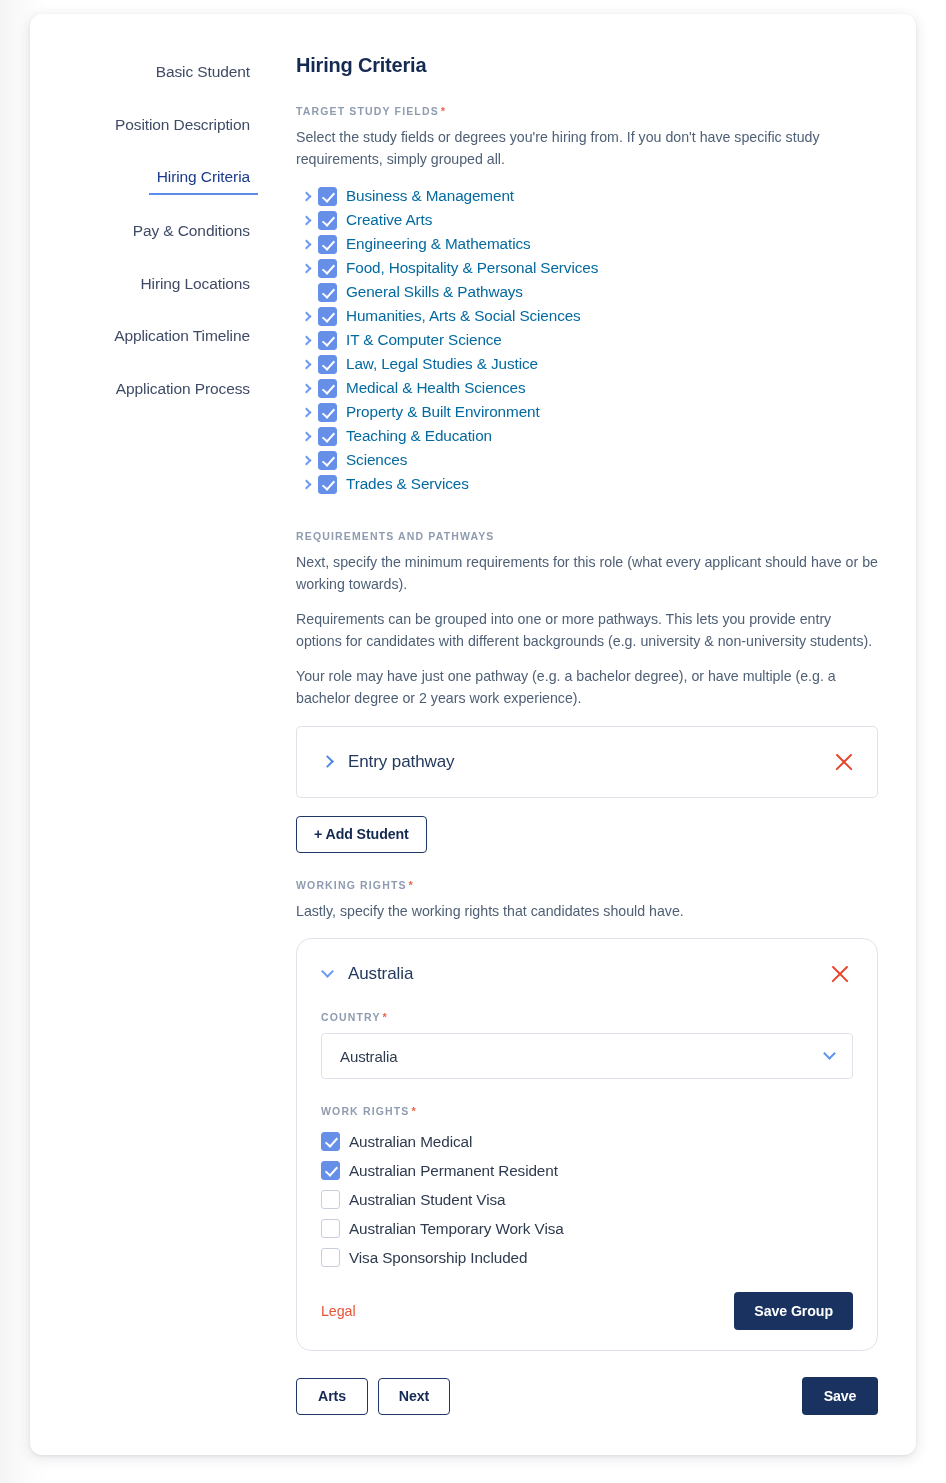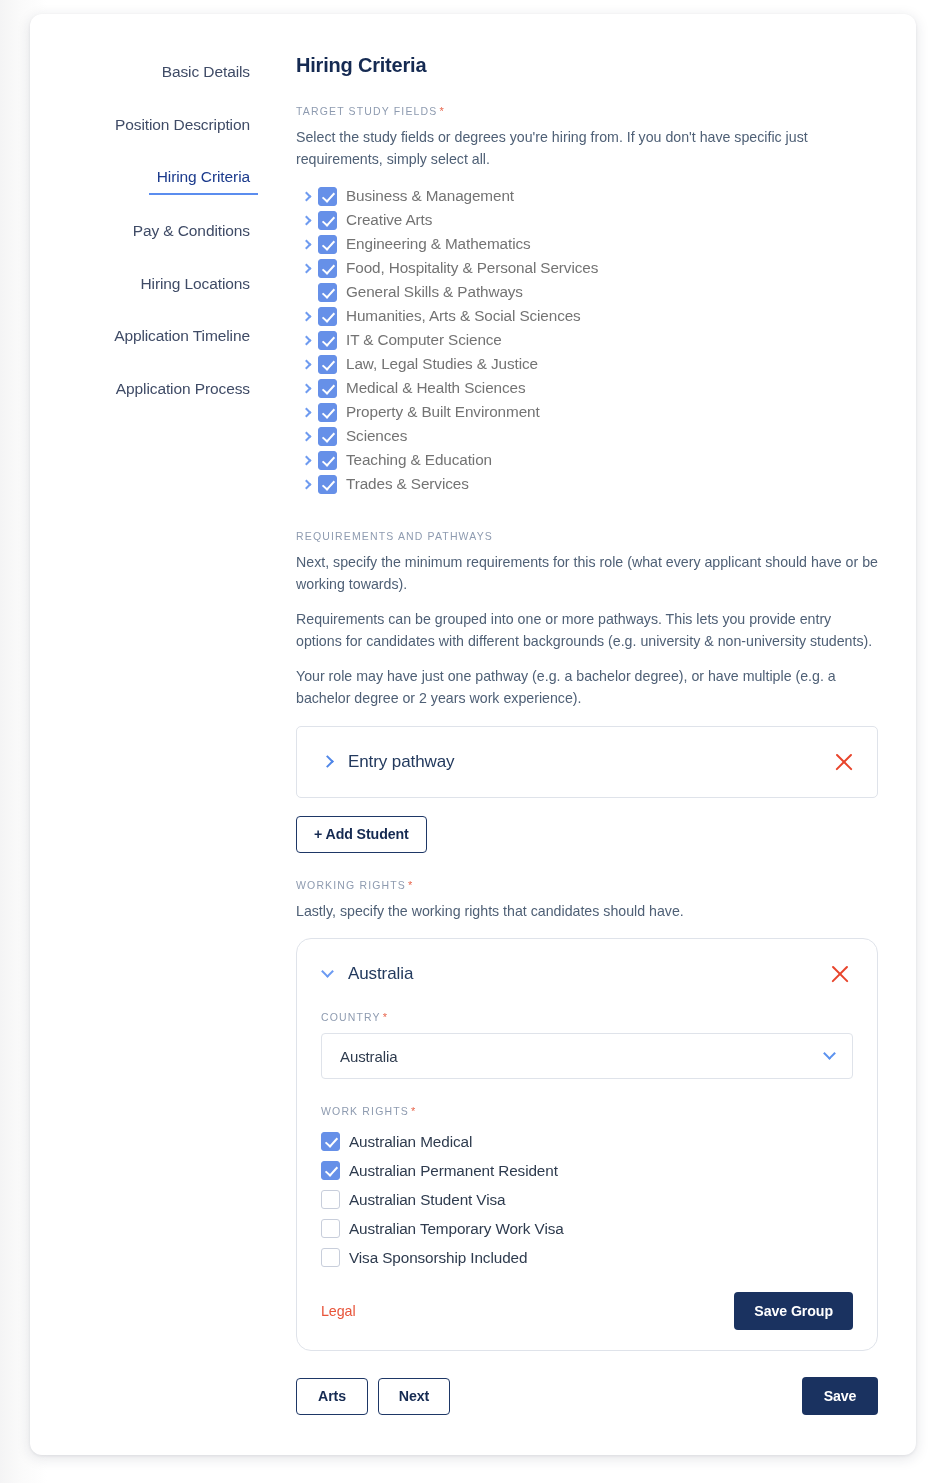--- a/index.html
+++ b/index.html
@@ -67,21 +67,21 @@
   }
   h1.page-title {
     margin: 0 0 28px 0;
     font-size: 20px;
     font-weight: 700;
     color: #152a52;
     letter-spacing: -0.2px;
   }
   .field-label {
     font-size: 10.5px;
-    font-weight: 400;
+    font-weight: 700;
     letter-spacing: 1.15px;
     color: #8e9bb0;
     text-transform: uppercase;
     margin-bottom: 10px;
   }
   .req {
     color: #e8654c;
     font-size: 11px;
     margin-left: 2px;
   }
@@ -134,21 +134,21 @@
     content: "";
     position: absolute;
     left: 5.6px; top: 2.2px;
     width: 5px; height: 10px;
     border-right: 2.4px solid #ffffff;
     border-bottom: 2.4px solid #ffffff;
     transform: rotate(42deg);
   }
   .tree-label {
     font-size: 15.3px;
-    color: #737373;
+    color: #0369a1;
     letter-spacing: -0.1px;
     white-space: nowrap;
   }
 
   
   .sec-req { margin-top: 34px; }
   .sec-wr { margin-top: 26px; }
 
   
   .pathway-card {
@@ -319,38 +319,38 @@
   .btn-save { min-width: 76px; }
 </style>
 </head>
 <body>
 
 <div id="page">
   <div class="card-sheet">
     <div class="layout">
 
       <nav class="sidebar" id="sidebar">
-          <div class="side-item">Basic Details</div>
+          <div class="side-item">Basic Student</div>
           <div class="side-item">Position Description</div>
           <div class="side-item active">Hiring Criteria</div>
           <div class="side-item">Pay &amp; Conditions</div>
           <div class="side-item">Hiring Locations</div>
           <div class="side-item">Application Timeline</div>
           <div class="side-item">Application Process</div>
         </nav>
 
       <main class="main">
 
         <h1 class="page-title">Hiring Criteria</h1>
 
         <section>
           <div class="field-label">
             <span>TARGET STUDY FIELDS</span><span class="req">*</span>
           </div>
-          <p class="helper">Select the study fields or degrees you're hiring from. If you don't have specific just requirements, simply select all.</p>
+          <p class="helper">Select the study fields or degrees you're hiring from. If you don't have specific study requirements, simply grouped all.</p>
           <div class="tree" id="study-tree">
               <div class="tree-row">
                 <span class="chev-slot">
                   <span class="chev"></span>
                 </span>
                 <span class="cb checked"></span>
                 <span class="tree-label">Business &amp; Management</span>
               </div>
               <div class="tree-row">
                 <span class="chev-slot">
@@ -411,28 +411,28 @@
                   <span class="chev"></span>
                 </span>
                 <span class="cb checked"></span>
                 <span class="tree-label">Property &amp; Built Environment</span>
               </div>
               <div class="tree-row">
                 <span class="chev-slot">
                   <span class="chev"></span>
                 </span>
                 <span class="cb checked"></span>
+                <span class="tree-label">Teaching &amp; Education</span>
+              </div>
+              <div class="tree-row">
+                <span class="chev-slot">
+                  <span class="chev"></span>
+                </span>
+                <span class="cb checked"></span>
                 <span class="tree-label">Sciences</span>
-              </div>
-              <div class="tree-row">
-                <span class="chev-slot">
-                  <span class="chev"></span>
-                </span>
-                <span class="cb checked"></span>
-                <span class="tree-label">Teaching &amp; Education</span>
               </div>
               <div class="tree-row">
                 <span class="chev-slot">
                   <span class="chev"></span>
                 </span>
                 <span class="cb checked"></span>
                 <span class="tree-label">Trades &amp; Services</span>
               </div>
             </div>
         </section>

